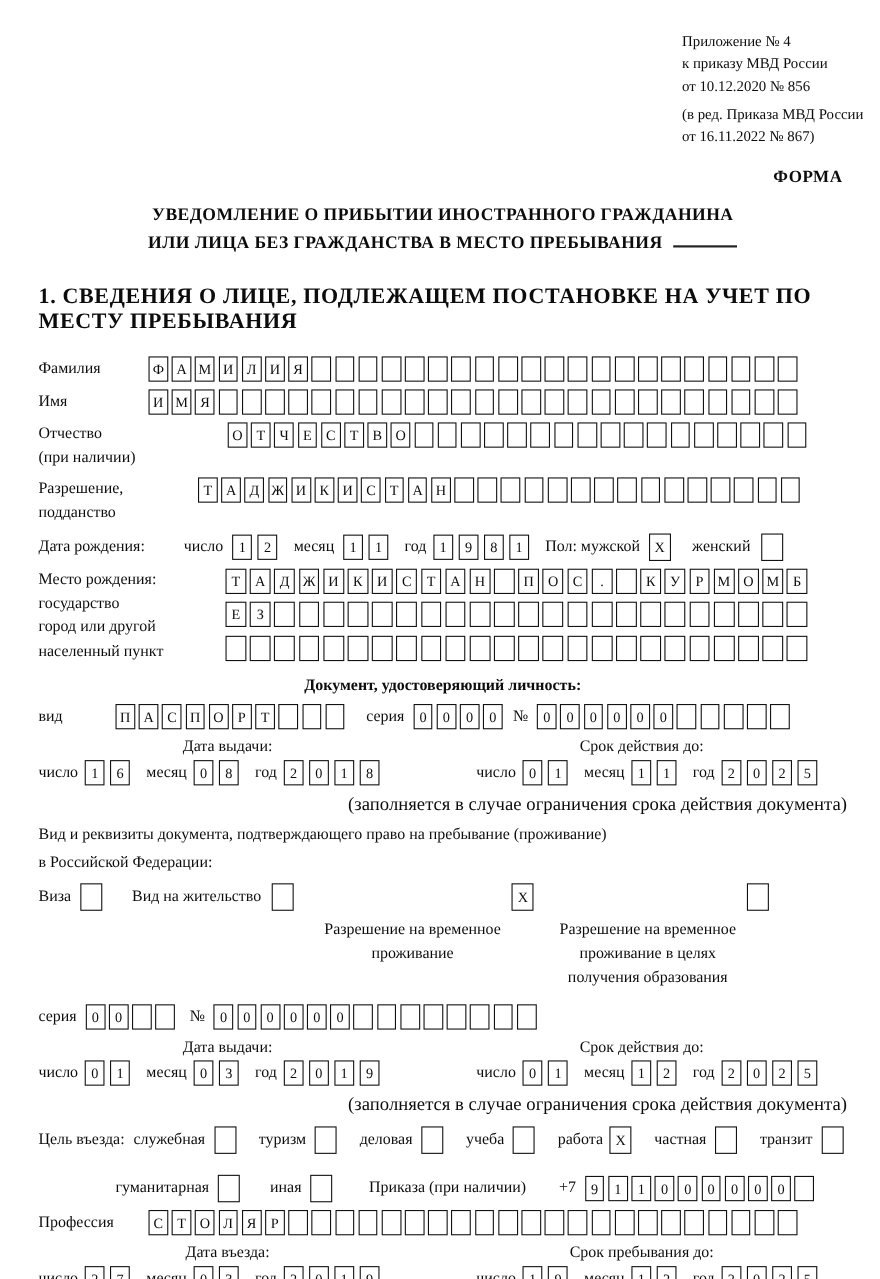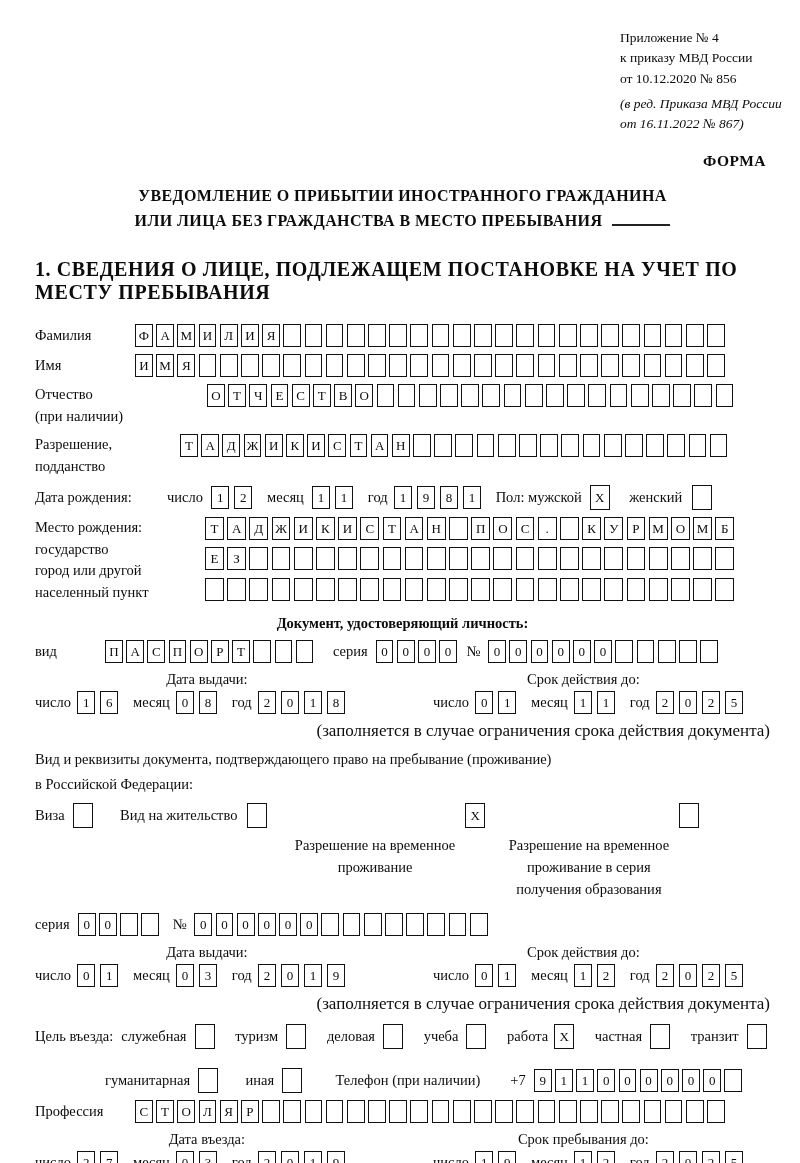--- a/index.html
+++ b/index.html
@@ -1,19 +1,19 @@
 <!DOCTYPE html>
 <html><head>
 <meta charset="utf-8">
 <style>
   html,body{margin:0;padding:0;background:#ffffff;}
   .page{width:800px;min-height:1163px;box-sizing:border-box;padding:28px 30px 10px 35px;
         background:#fff;color:#0c0c0c;font-family:"Liberation Serif","DejaVu Serif",serif;font-size:14.5px;}
   .ref{margin-left:585px;font-size:13.5px;line-height:1.5;white-space:nowrap;}
-  .ref-note{margin-top:5px;font-style:italic;}
+  .ref-note{margin-top:5px;}
   .forma{text-align:right;font-weight:bold;font-size:15.5px;margin:18px 4px 14px 0;letter-spacing:.5px;}
   .title{text-align:center;font-weight:bold;font-size:16px;line-height:1.55;letter-spacing:.4px;}
   .blank-line{display:inline-block;width:58px;border-bottom:2px solid #222;margin-left:10px;}
   .section-heading{font-weight:bold;font-size:20px;letter-spacing:.6px;margin:24px 0 20px;}
   .frow{display:flex;align-items:center;margin-bottom:7px;}
   .frow.top{align-items:flex-start;}
   .lbl,.dlbl{flex:none;white-space:nowrap;}
   .w70{width:70px;}.w100{width:100px;}.w130{width:132px;}.w145{width:145px;}.w170{width:170px;}.w172{width:172px;}
   .cells{display:flex;flex:none;}
   .cell{flex:none;width:15.8px;height:21px;border:1.7px solid #121212;margin-right:3.4px;
@@ -428,21 +428,21 @@
         <span>Разрешение на временное</span><br>
         <span>проживание</span>
       </span>
       <span class="cells cbx">
           <span class="cell">X</span>
         </span>
     </span>
     <span class="pair ml20" style="align-items:flex-start;">
       <span class="cbtext mr10">
         <span>Разрешение на временное</span><br>
-        <span>проживание в серия</span><br>
+        <span>проживание в целях</span><br>
         <span>получения образования</span>
       </span>
       <span class="cells cbx">
           <span class="cell"></span>
         </span>
     </span>
   </div>
 
   <div class="frow">
     <span class="dlbl mr8">серия</span>
@@ -569,21 +569,21 @@
       <span class="cells cbx">
           <span class="cell"></span>
         </span>
     </span>
     <span class="pair ml24">
       <span class="dlbl mr8">иная</span>
       <span class="cells cbx">
           <span class="cell"></span>
         </span>
     </span>
-    <span class="dlbl ml30">Телефон (при наличии)</span>
+    <span class="dlbl ml30">Приказа (при наличии)</span>
     <span class="dlbl ml30 mr8">+7</span>
     <span class="cells">
         <span class="cell">9</span>
         <span class="cell">1</span>
         <span class="cell">1</span>
         <span class="cell">0</span>
         <span class="cell">0</span>
         <span class="cell">0</span>
         <span class="cell">0</span>
         <span class="cell">0</span>

